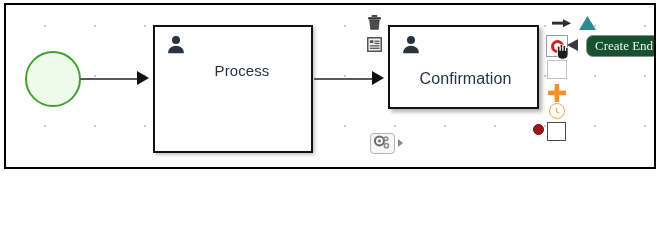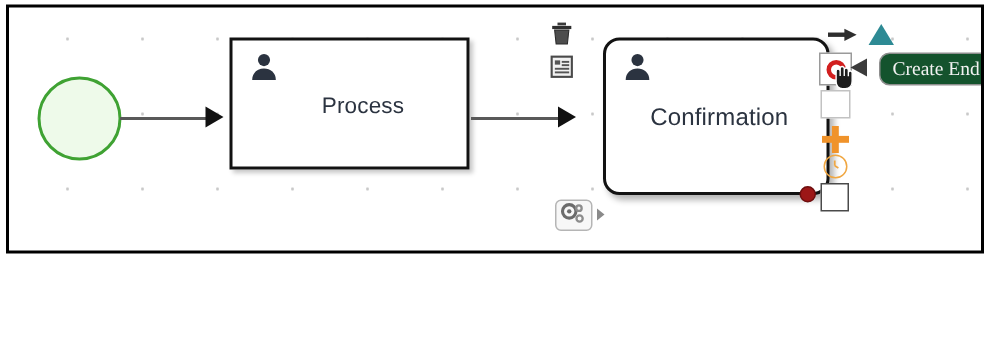--- a/index.html
+++ b/index.html
@@ -60,30 +60,29 @@
   .task {
     position: absolute;
     background: #ffffff;
     border: 2px solid #121212;
     box-sizing: border-box;
   }
   .task.task-a {
     left: 147px;
     top: 20px;
     width: 160px;
-    height: 88px;
+    height: 128px;
     box-shadow: 2px 2px 3px rgba(0,0,0,0.22);
   }
   .task.task-b {
-    left: 396px;
+    left: 382px;
     top: 20px;
     width: 151px;
-    height: 105px;
+    height: 84px;
     box-shadow: 3px 3px 4px rgba(0,0,0,0.30);
-    border-radius: 11px;
   }
   .task-label {
     position: absolute;
     left: 0;
     right: 0;
     text-align: center;
     color: #2b3340;
     font-size: 15px;
     line-height: 16px;
     letter-spacing: 0.1px;

